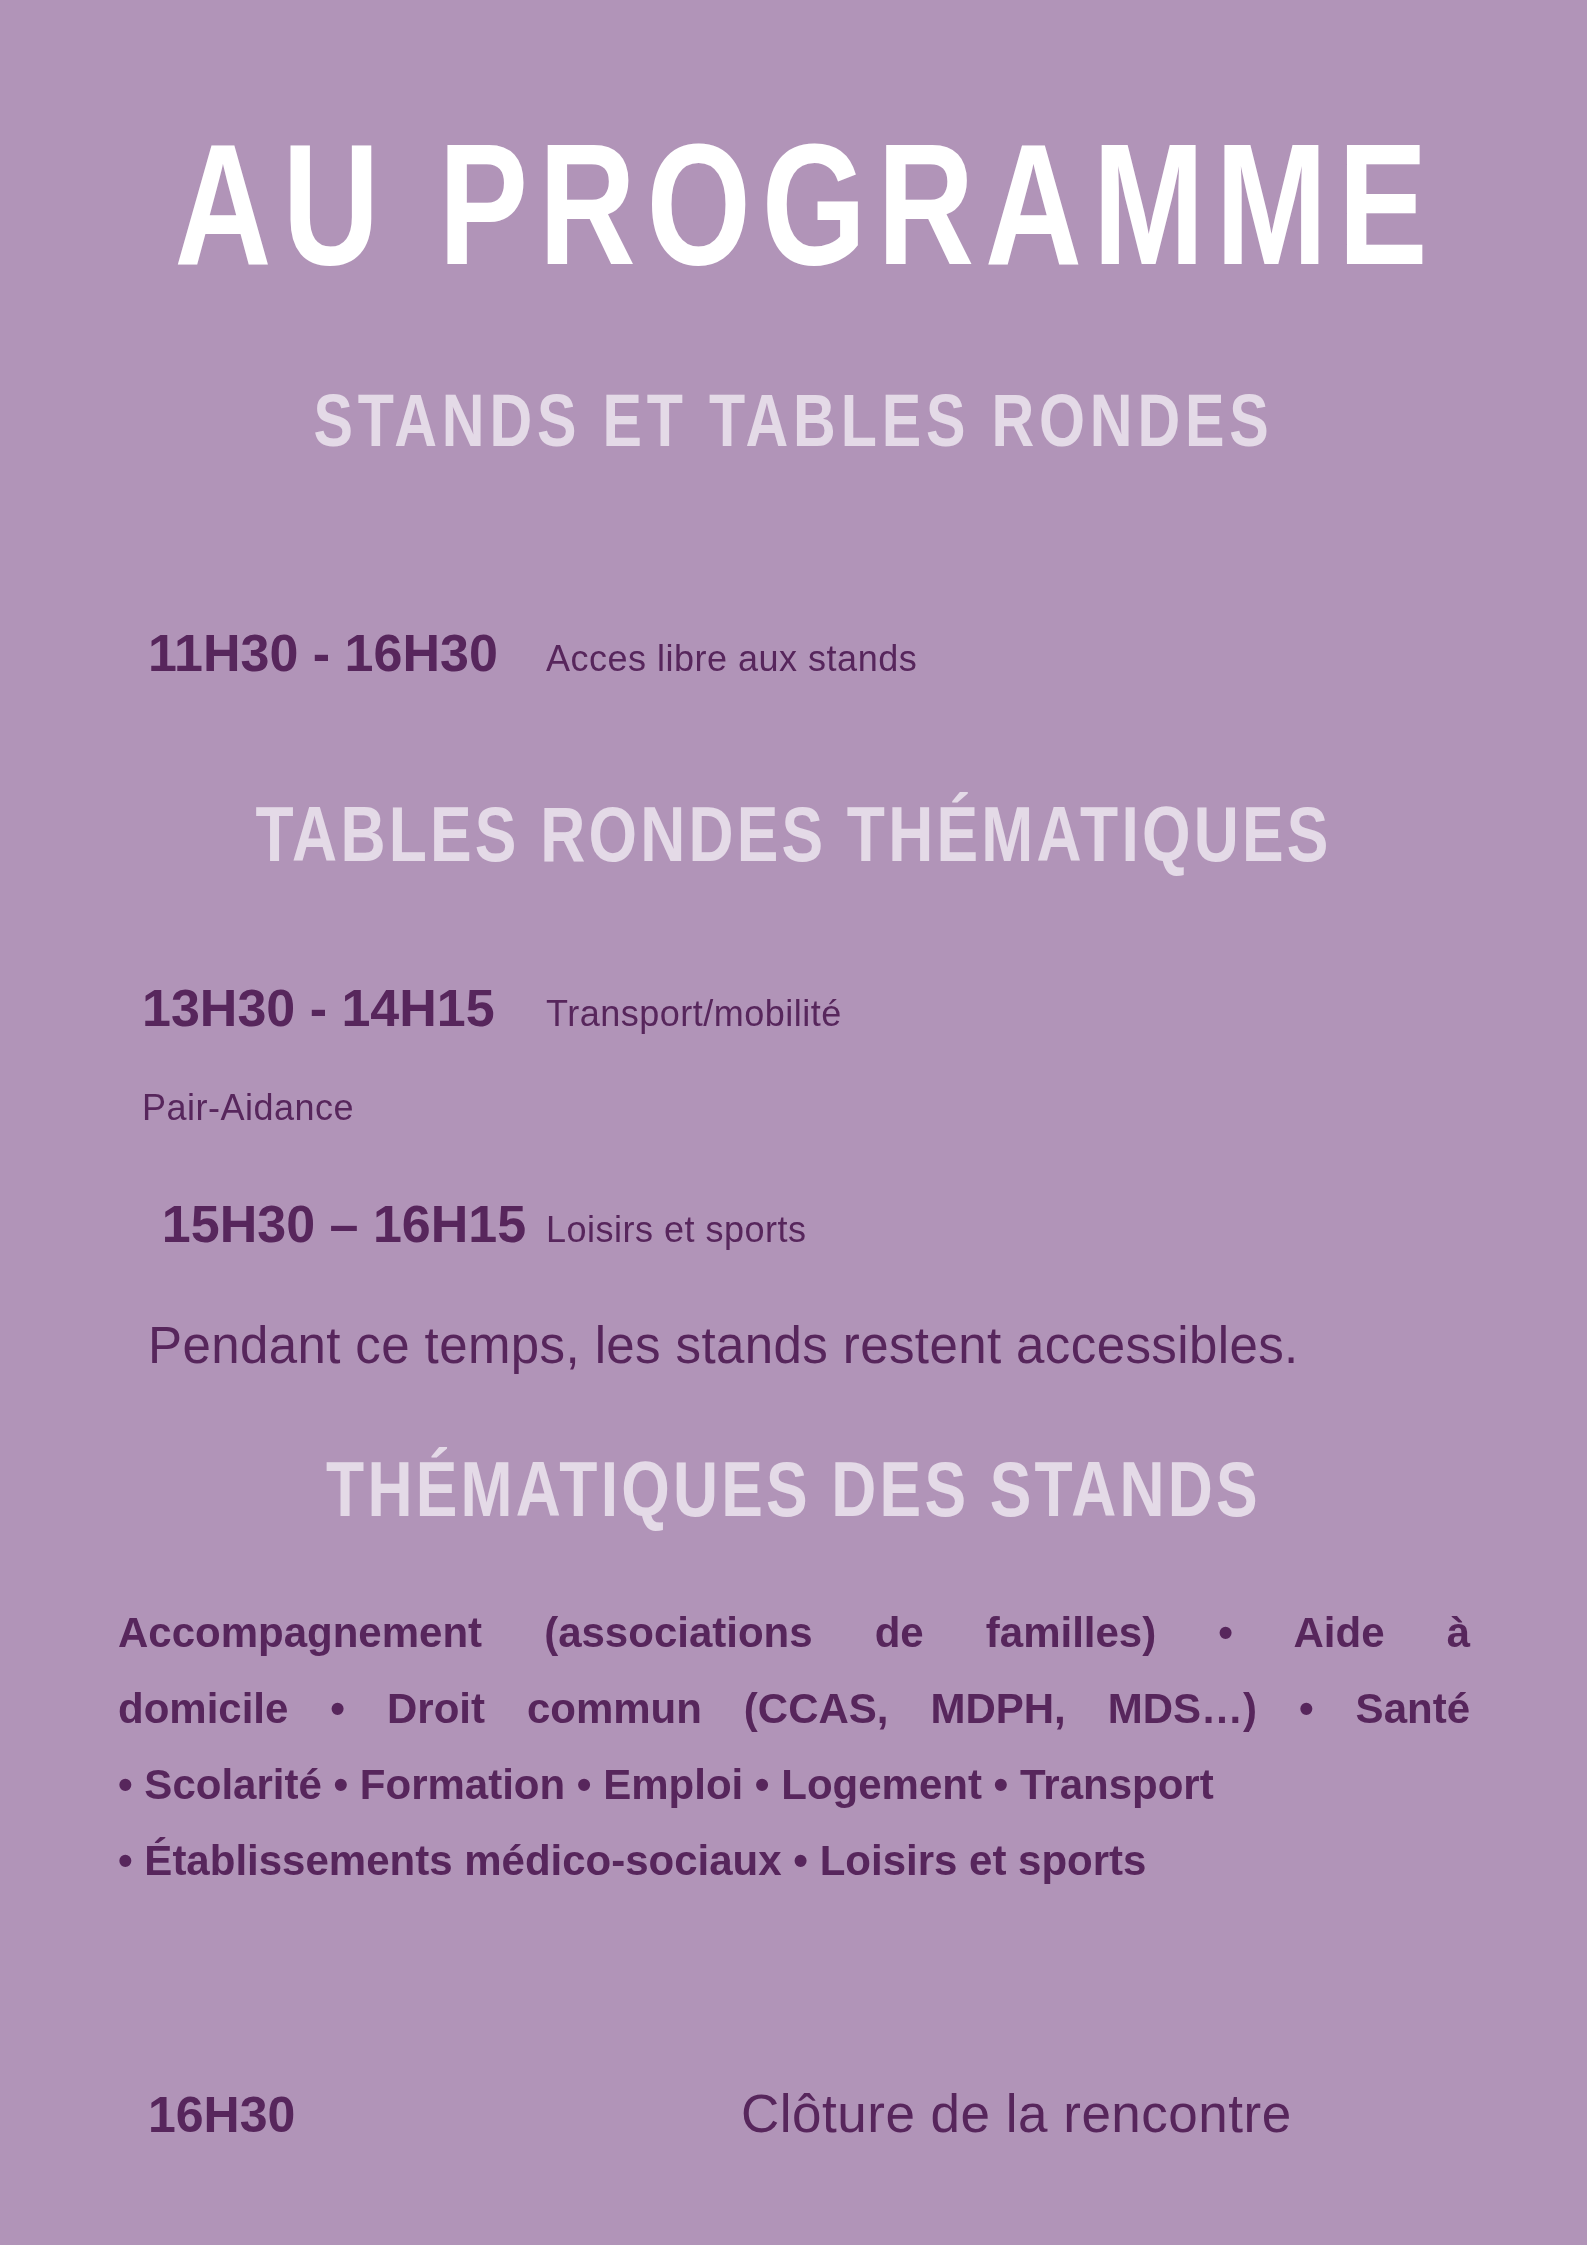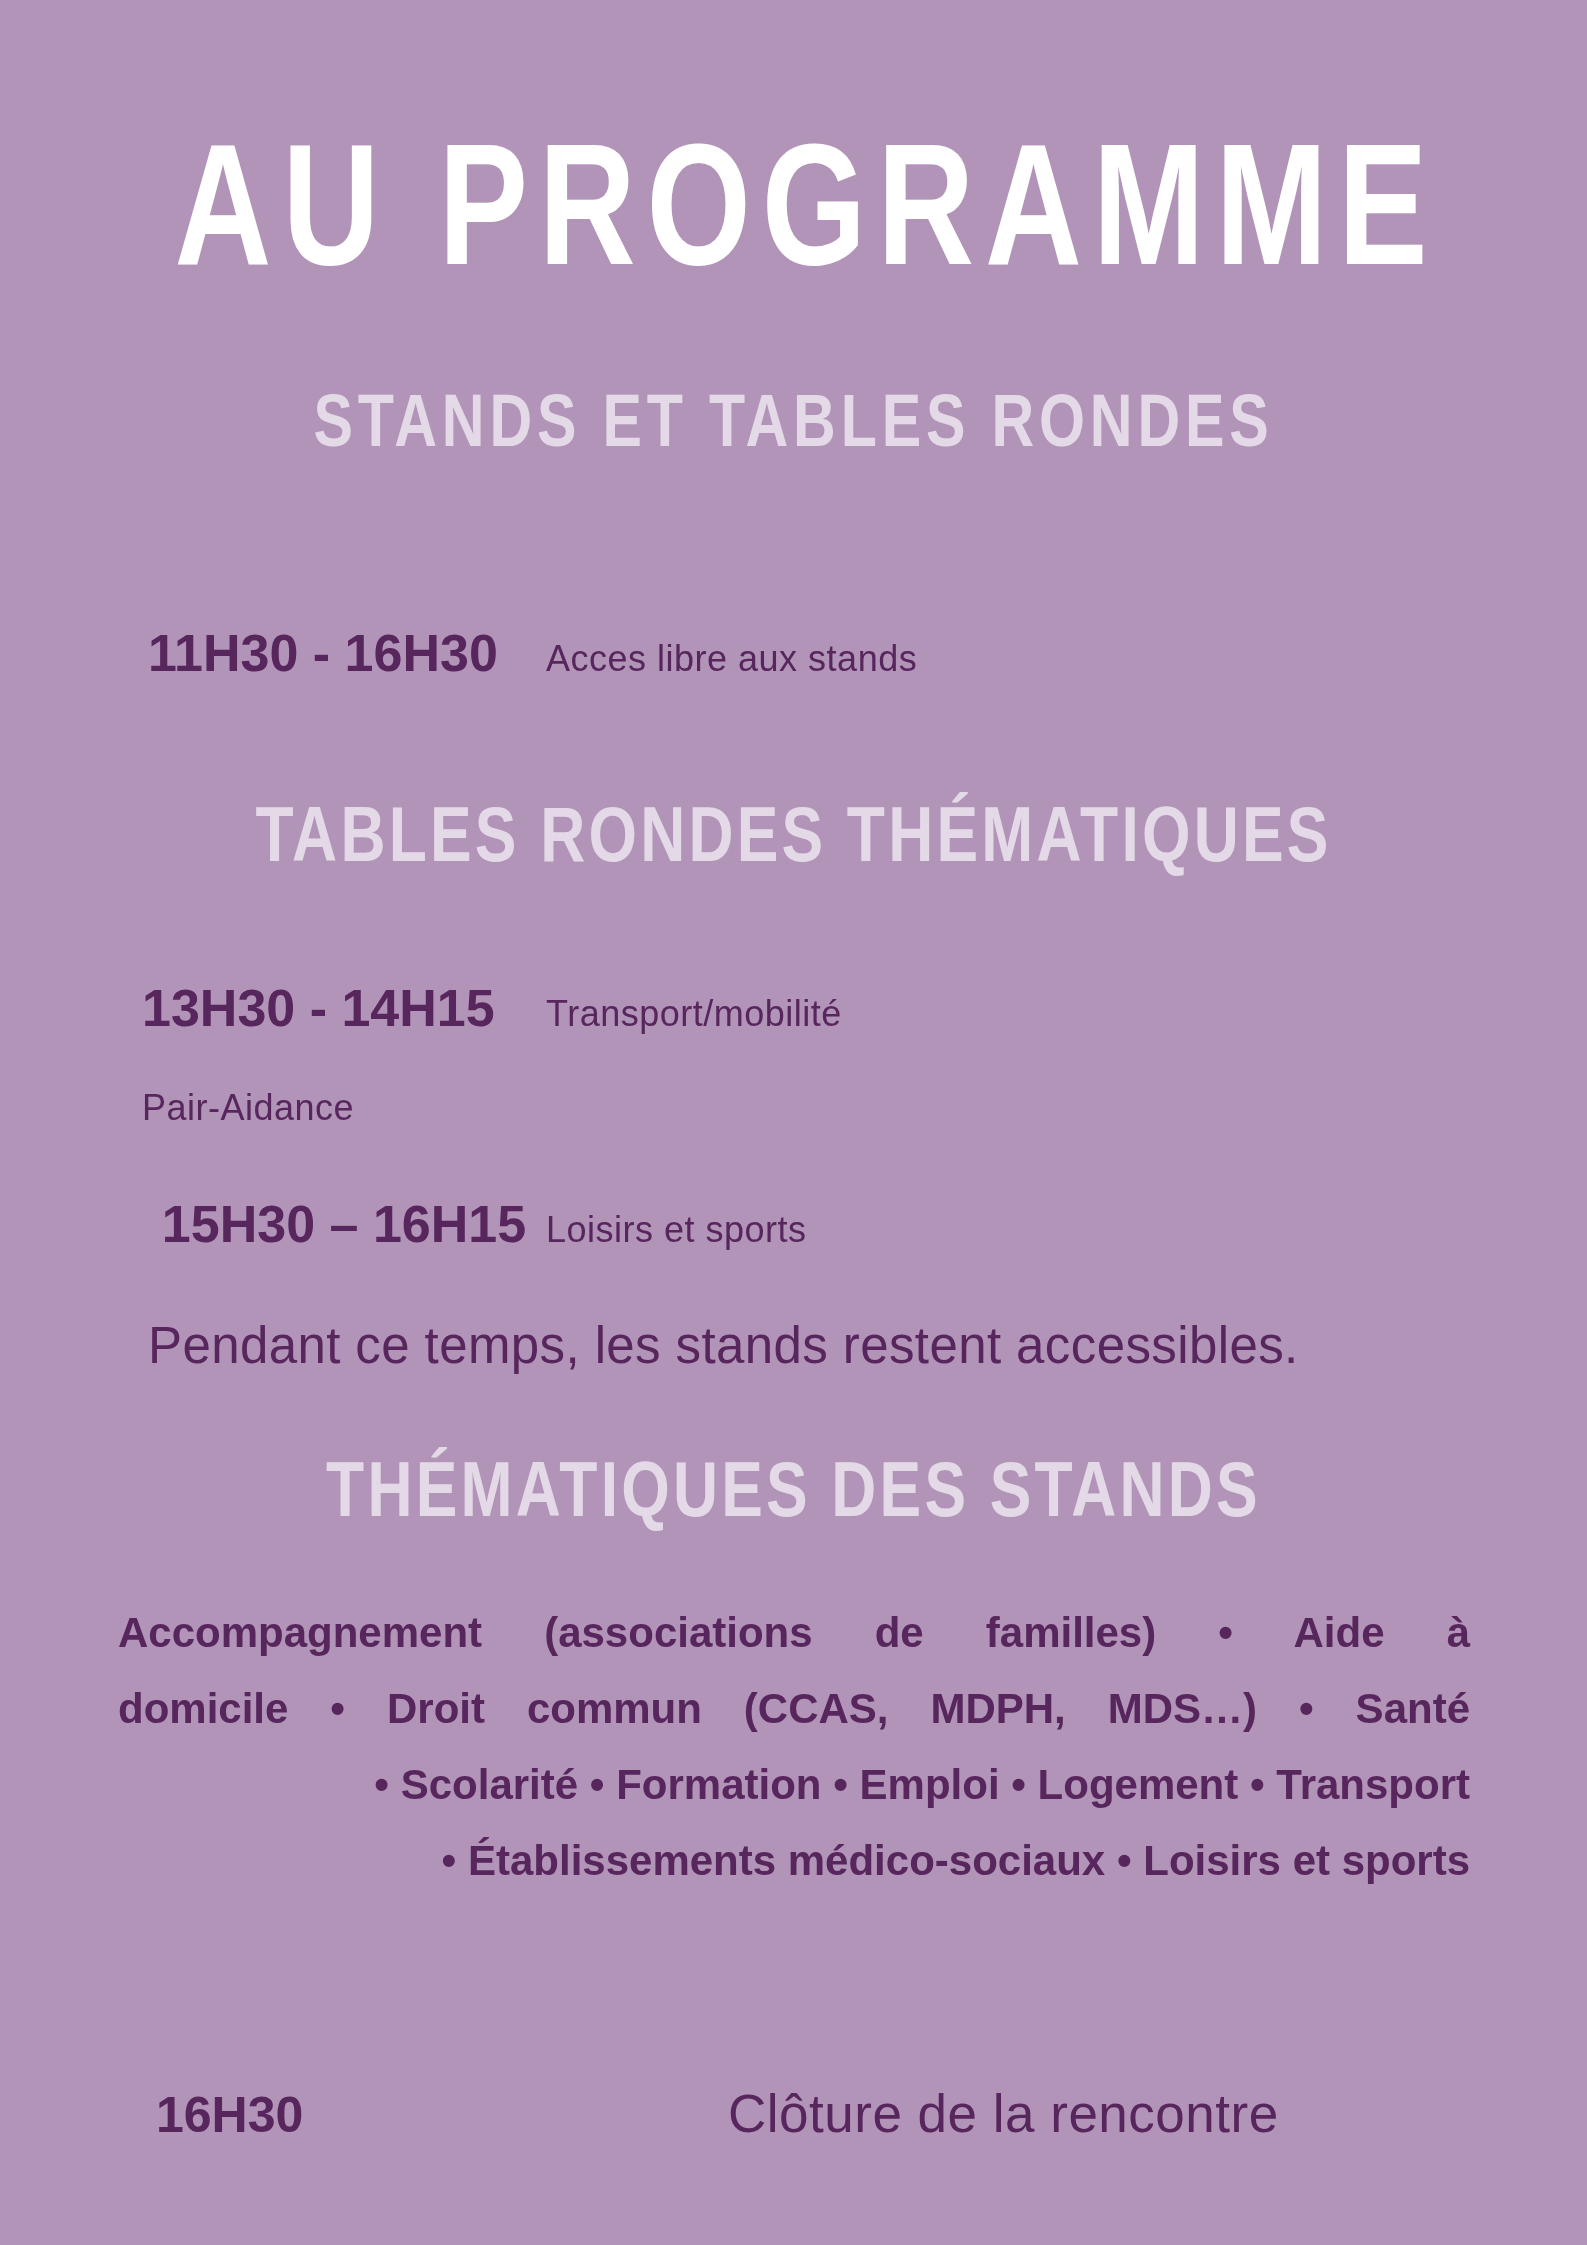--- a/index.html
+++ b/index.html
@@ -117,21 +117,22 @@
   .row-tr1 { top: 982px; left: 142px; }
   .row-tr2 { top: 1090px; left: 142px; }
   .row-tr3 { top: 1198px; left: 142px; text-align: center; }
   .row-tr1 .sched-time,
   .row-tr2 .sched-time,
   .row-tr3 .sched-time { width: 404px; }
 
   
   .row-closing {
     top: 2087px;
-    left: 156px;
+    left: 148px;
+    gap: 21px;
   }
   .row-closing .sched-time { width: 400px; font-size: 50px; }
   .row-closing .sched-desc { font-size: 53px; padding-left: 172px; }
 
   
   .note-line {
     position: absolute;
     top: 1320px;
     left: 148px;
     color: #57265c;
@@ -161,21 +162,21 @@
     white-space: nowrap;
   }
 
   .themes-line.justify-wide {
     text-align: justify;
     text-align-last: justify;
     white-space: normal;
   }
 
   .themes-line.center {
-    text-align: right;
+    text-align: left;
   }
 </style>
 </head>
 <body>
 
 <div class="poster">
 
   <div class="main-title">AU PROGRAMME</div>
 
   <div class="section-heading heading-subtitle">STANDS ET TABLES RONDES</div>

